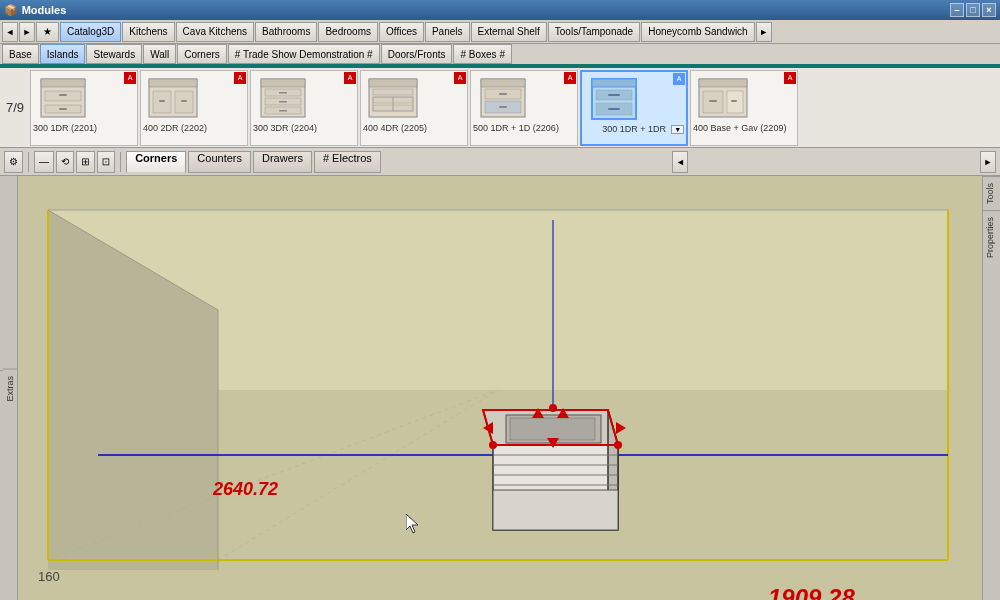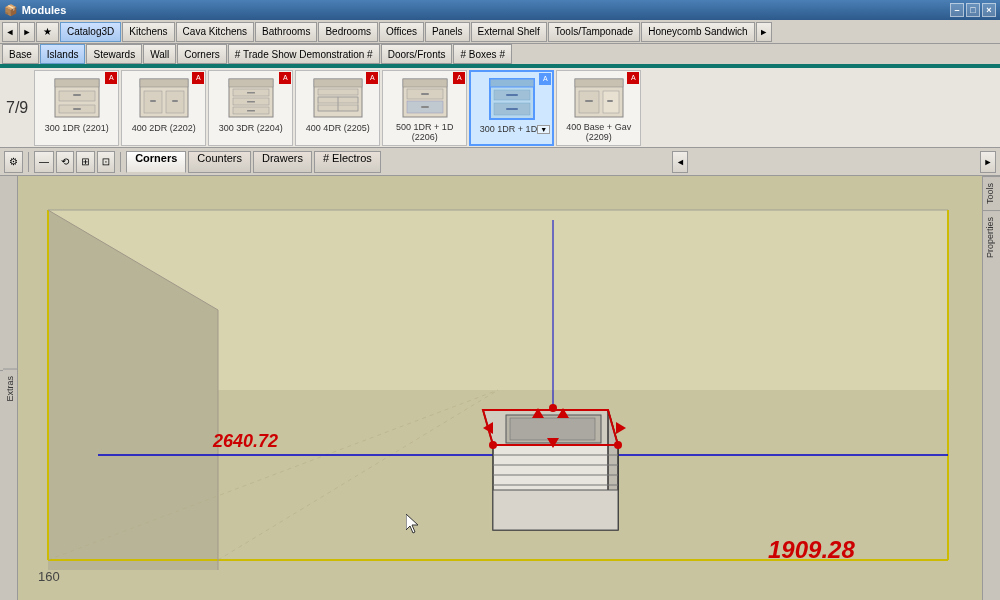--- a/index.html
+++ b/index.html
@@ -28,24 +28,24 @@
     .nav-bar-2 {
       display: flex; align-items: center; height: 24px;
       background: #d4d0c8; border-bottom: 4px solid #0f766e; padding: 0 2px; gap: 1px;
     }
 
     
     .thumb-strip {
       display: flex; align-items: center; height: 80px;
       background: #e8e4de; border-bottom: 1px solid #999; padding: 0 2px; gap: 2px; overflow: hidden;
     }
-    .page-num { font-size: 16px; padding: 2px 4px; color: #333; min-width: 24px; }
+    .page-num { font-size: 13px; padding: 2px 4px; color: #333; min-width: 24px; }
     .thumb-item {
-      display: flex; flex-direction: column; align-items: center;
-      width: 85px; height: 76px; border: 1px solid #bbb; background: #f5f3f0;
+      display: flex; flex-direction: column; align-items: flex-start;
+      width: 108px; height: 76px; border: 1px solid #bbb; background: #f5f3f0;
       cursor: pointer; padding: 2px; position: relative; flex-shrink: 0;
     }
     .thumb-item.selected { border: 2px solid #5599ff; background: #d0e8ff; }
     .thumb-label { font-size: 9px; text-align: center; color: #333; margin-top: 1px; line-height: 1.1; }
     .thumb-icon { position: absolute; top: 1px; right: 1px; width: 12px; height: 12px; background: #c00; color: white; font-size: 7px; display: flex; align-items: center; justify-content: center; }
 
     
     .toolbar-row {
       display: flex; align-items: center; height: 28px;
       background: #d4d0c8; border-bottom: 1px solid #999; padding: 0 4px; gap: 2px;
@@ -83,21 +83,21 @@
     }
 
     
     .viewport {
       flex: 1; background: #c8c4a0; position: relative; overflow: hidden;
     }
 
     
     .dim-label {
       position: absolute; color: #cc0000; font-size: 16px; font-weight: bold;
-      font-style: italic; pointer-events: none;
+      font-style: italic; pointer-events: none; margin-top: 48px;
     }
 
     
     .cab-img { width: 60px; height: 50px; position: relative; overflow: hidden; }
 
     svg.room-svg { position: absolute; inset: 0; width: 100%; height: 100%; }
   </style>
 </head>
 <body>
 

